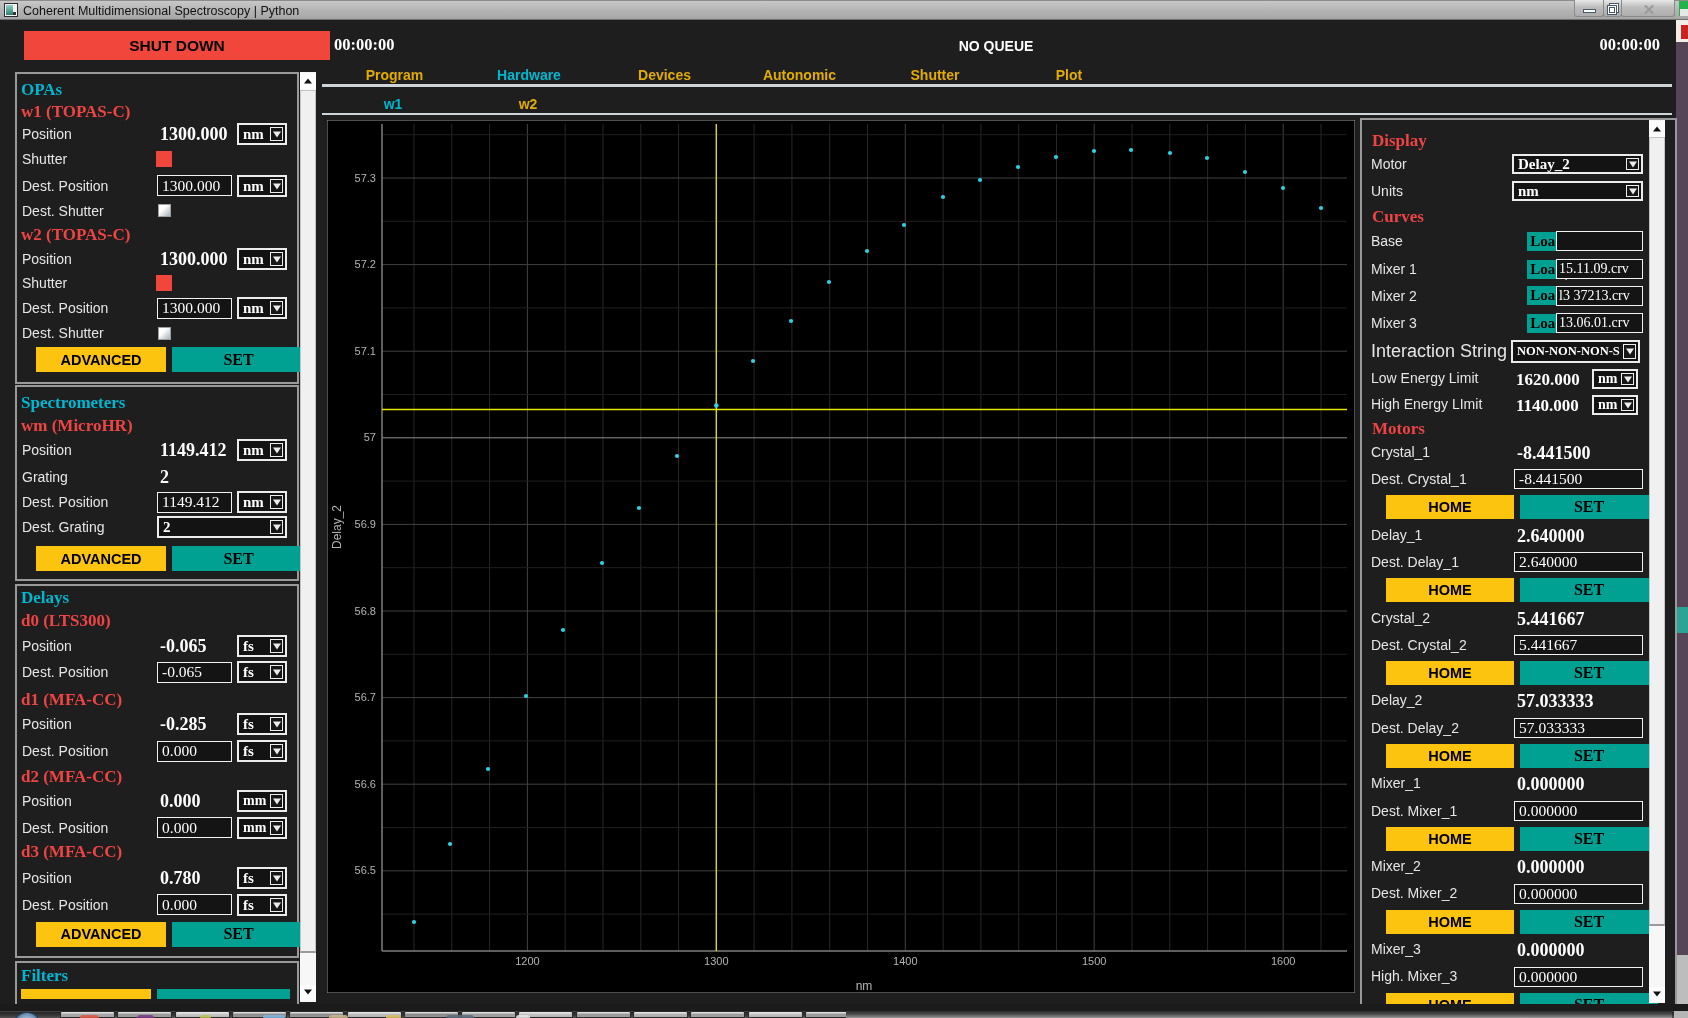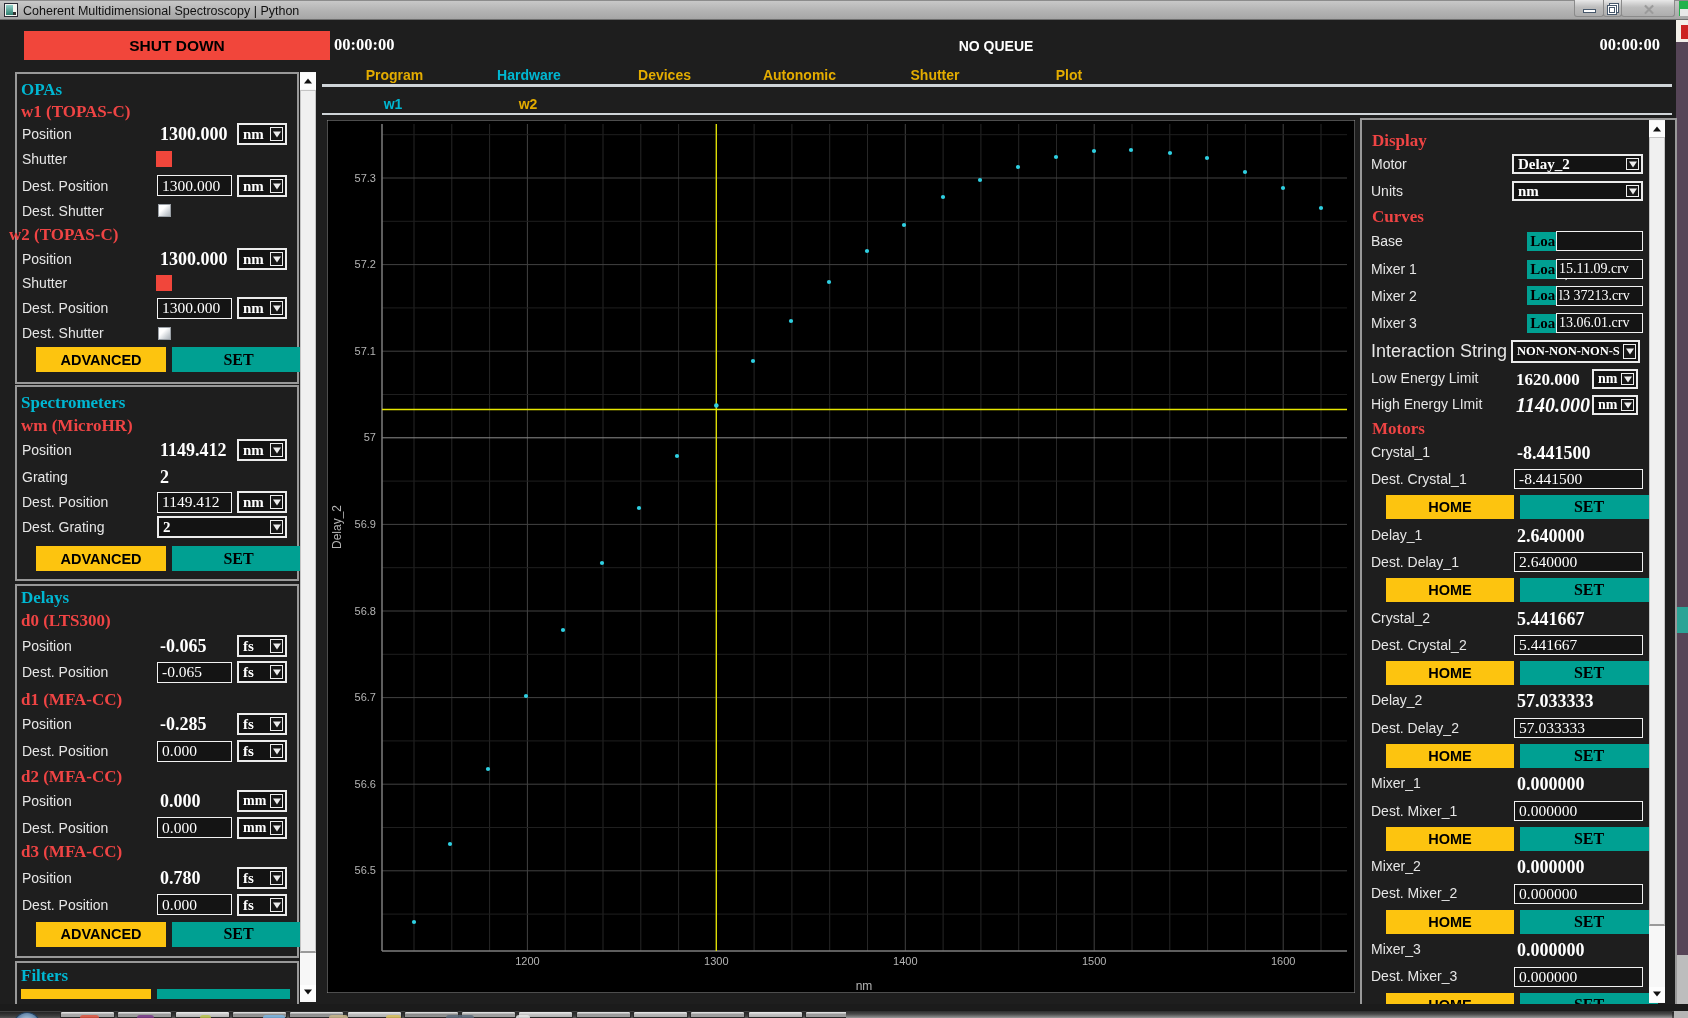--- a/index.html
+++ b/index.html
@@ -89,21 +89,21 @@
 <div class="lbl" style="left:22px;top:185.5px;transform:translateY(-50%);font-size:14px;">Dest. Position</div>
 <div class="inp" style="left:157px;top:175px;width:75px;height:21px;box-sizing:border-box;">
     <span>1300.000</span>
   </div>
 <div class="combo" style="left:237px;top:174.5px;width:50px;height:22px;box-sizing:border-box;">
     <span class="t" style="font-size:15px;">nm</span>
     <span class="a abs"></span>
   </div>
 <div class="lbl" style="left:22px;top:210.5px;transform:translateY(-50%);font-size:14px;">Dest. Shutter</div>
 <div class="chk" style="left:158px;top:204px;"></div>
-<div class="hdy" style="left:9px;top:234px;transform:translateY(-50%);">w2 (TOPAS-C)</div>
+<div class="hdy" style="left:21px;top:234px;transform:translateY(-50%);">w2 (TOPAS-C)</div>
 <div class="lbl" style="left:22px;top:258.5px;transform:translateY(-50%);font-size:14px;">Position</div>
 <div class="val" style="left:160px;top:258.5px;transform:translateY(-50%);font-size:18px;">1300.000</div>
 <div class="combo" style="left:237px;top:247.5px;width:50px;height:22px;box-sizing:border-box;">
     <span class="t" style="font-size:15px;">nm</span>
     <span class="a abs"></span>
   </div>
 <div class="lbl" style="left:22px;top:283px;transform:translateY(-50%);font-size:14px;">Shutter</div>
 <div class="shut" style="left:156px;top:275px;"></div>
 <div class="lbl" style="left:22px;top:308px;transform:translateY(-50%);font-size:14px;">Dest. Position</div>
 <div class="inp" style="left:157px;top:297.5px;width:75px;height:21px;box-sizing:border-box;">
@@ -342,21 +342,21 @@
     <span class="t" style="font-size:12.5px;">NON-NON-NON-S</span>
     <span class="a abs"></span>
   </div>
 <div class="lbl" style="left:1371px;top:377.5px;transform:translateY(-50%);font-size:14px;">Low Energy Limit</div>
 <div class="val" style="left:1516px;top:378.5px;transform:translateY(-50%);font-size:17px;">1620.000</div>
 <div class="combo" style="left:1592px;top:368.5px;width:46px;height:20px;box-sizing:border-box;">
     <span class="t" style="font-size:14px;">nm</span>
     <span class="a abs"></span>
   </div>
 <div class="lbl" style="left:1371px;top:404px;transform:translateY(-50%);font-size:14px;">High Energy LImit</div>
-<div class="val" style="left:1516px;top:405px;transform:translateY(-50%);font-size:20px;font-style:italic;">1140.000</div>
+<div class="val" style="left:1516px;top:405px;transform:translateY(-50%);font-size:17px;">1140.000</div>
 <div class="combo" style="left:1592px;top:395px;width:46px;height:20px;box-sizing:border-box;">
     <span class="t" style="font-size:14px;">nm</span>
     <span class="a abs"></span>
   </div>
 <div class="hdy" style="left:1372px;top:427.7px;transform:translateY(-50%);">Motors</div>
 <div class="lbl" style="left:1371px;top:451.8px;transform:translateY(-50%);font-size:14px;">Crystal_1</div>
 <div class="val" style="left:1517px;top:452.8px;transform:translateY(-50%);font-size:18px;">-8.441500</div>
 <div class="lbl" style="left:1371px;top:479.1px;transform:translateY(-50%);font-size:14px;">Dest. Crystal_1</div>
 <div class="inp" style="left:1514px;top:469.3px;width:129px;height:20px;box-sizing:border-box;">
     <span>-8.441500</span>
@@ -398,21 +398,21 @@
 <div class="lbl" style="left:1371px;top:866.1px;transform:translateY(-50%);font-size:14px;">Mixer_2</div>
 <div class="val" style="left:1517px;top:867.1px;transform:translateY(-50%);font-size:18px;">0.000000</div>
 <div class="lbl" style="left:1371px;top:893.4px;transform:translateY(-50%);font-size:14px;">Dest. Mixer_2</div>
 <div class="inp" style="left:1514px;top:883.6px;width:129px;height:20px;box-sizing:border-box;">
     <span>0.000000</span>
   </div>
 <div class="btn byel" style="left:1371px;top:909.6px;width:128px;height:24px;">HOME</div>
 <div class="btn btea" style="left:1505px;top:909.6px;width:138px;height:24px;">SET</div>
 <div class="lbl" style="left:1371px;top:949.0px;transform:translateY(-50%);font-size:14px;">Mixer_3</div>
 <div class="val" style="left:1517px;top:950.0px;transform:translateY(-50%);font-size:18px;">0.000000</div>
-<div class="lbl" style="left:1371px;top:976.3px;transform:translateY(-50%);font-size:14px;">Dest. Mixer_3</div>
+<div class="lbl" style="left:1371px;top:976.3px;transform:translateY(-50%);font-size:14px;">High. Mixer_3</div>
 <div class="inp" style="left:1514px;top:966.5px;width:129px;height:20px;box-sizing:border-box;">
     <span>0.000000</span>
   </div>
 <div class="btn byel" style="left:1371px;top:992.5px;width:128px;height:24px;">HOME</div>
 <div class="btn btea" style="left:1505px;top:992.5px;width:138px;height:24px;">SET</div>
 <div class="sb" style="left:1649px;top:120px;width:16px;height:883px"></div>
 <div class="sbb up" style="left:1649px;top:121px;width:16px;height:16px;"></div>
 <div class="thumb" style="left:1649px;top:137px;width:16px;height:789px;"></div>
 <div class="sbb dn" style="left:1649px;top:986.5px;width:16px;height:15px;"></div>
 <div class="abs" style="left:0;top:1003.5px;width:1688px;height:7px;background:#1b1b1b"></div>

